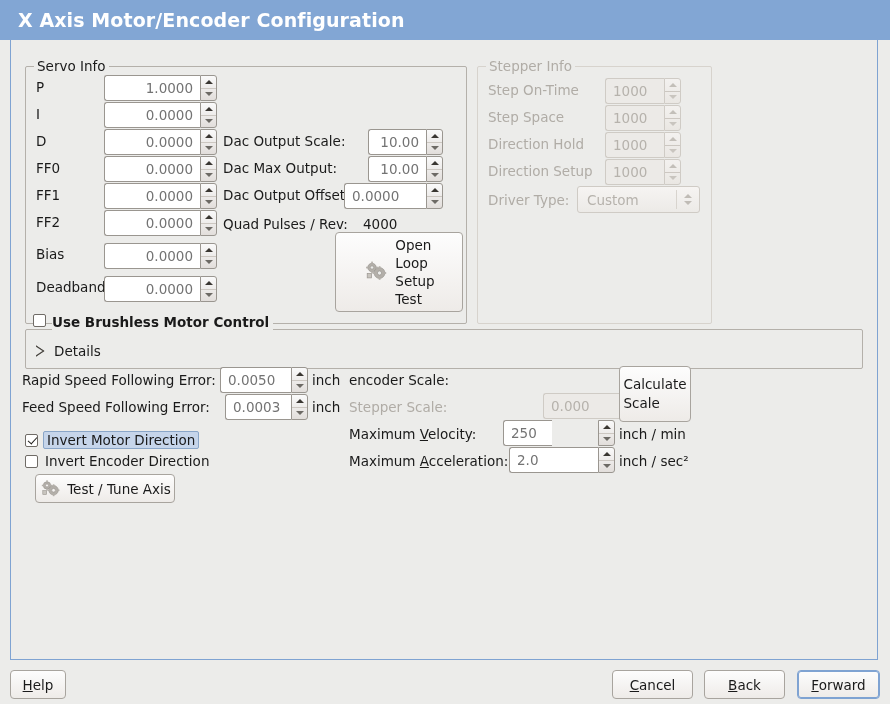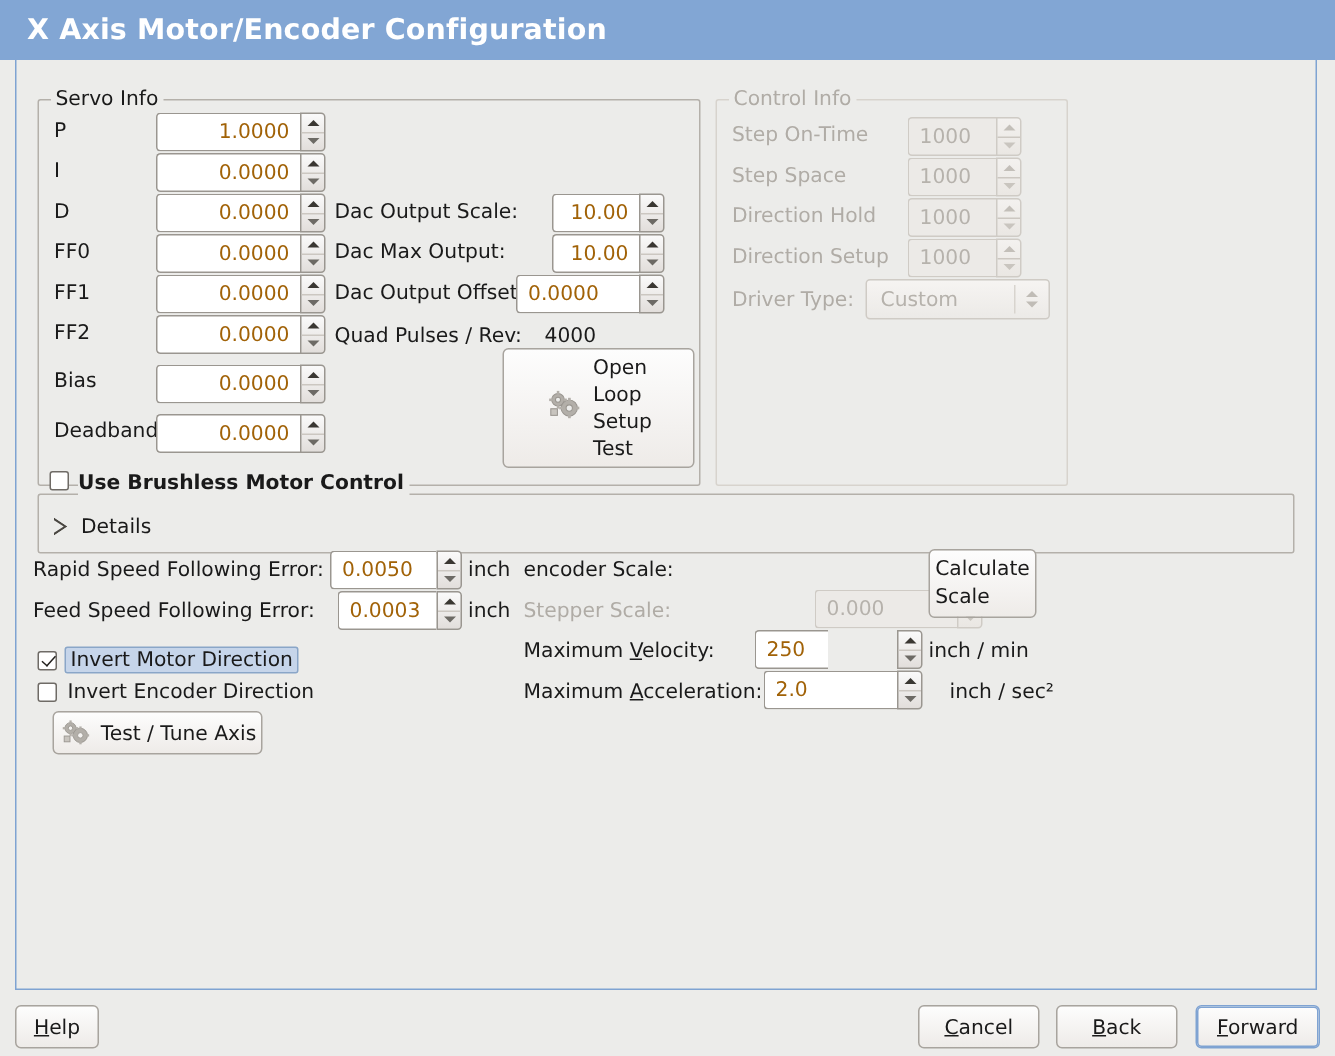--- a/index.html
+++ b/index.html
@@ -45,21 +45,21 @@
 
   
   .spin{position:absolute;display:flex;align-items:stretch;height:26px;}
   .spin .entry{
     flex:1 1 auto;
     background:#ffffff;
     border:1px solid #9a9690;
     border-right:none;
     border-radius:3px 0 0 3px;
     display:flex;align-items:center;justify-content:flex-end;
-    padding:0 7px;font-size:13.5px;color:#a16207;
+    padding:0 7px;font-size:13.5px;color:#737373;
     box-sizing:border-box;
   }
   .spin .entry.left{justify-content:flex-start;}
   .spin .btns{
     width:17px;flex:0 0 17px;
     border:1px solid #9a9690;border-radius:0 3px 3px 0;
     background:linear-gradient(#fafafa,#e2dedb);
     display:flex;flex-direction:column;
     box-sizing:border-box;
   }
@@ -316,21 +316,21 @@
           </g>
         </svg>
       </span>
       <span style="white-space:pre-line;text-align:left;line-height:18px;">Open
 Loop
 Setup
 Test</span>
     </div>
 
     <div class="frame disabled" style="left:466px;top:26px;width:235px;height:258px;border-color:#d7d3cd;">
-      <span class="frame-label">Control Info</span>
+      <span class="frame-label">Stepper Info</span>
     </div>
 
     <div class="lbl dim" style="position:absolute;left:477px;top:42px;">Step On-Time</div>
     <div class="lbl dim" style="position:absolute;left:477px;top:69px;">Step Space</div>
     <div class="lbl dim" style="position:absolute;left:477px;top:96px;">Direction Hold</div>
     <div class="lbl dim" style="position:absolute;left:477px;top:123px;">Direction Setup</div>
     <div class="lbl dim" style="position:absolute;left:477px;top:152px;">Driver Type:</div>
 
     <div class="spin disabled" style="left:594px;top:38px;width:76px;">
       <div class="entry left">1000</div>
@@ -470,21 +470,21 @@
       <div class="btns">
         <div class="up">
             <i class="arrow-up"></i>
           </div>
         <div class="dn">
             <i class="arrow-dn"></i>
           </div>
       </div>
     </div>
 
-    <div class="btn" style="left:608px;top:326px;width:72px;height:46px;">
+    <div class="btn" style="left:608px;top:326px;width:72px;height:56px;">
       <span style="white-space:pre-line;text-align:left;line-height:19px;">Calculate
 Scale</span>
     </div>
 
     <div class="lbl" style="position:absolute;left:338px;top:386px;">Maximum <span class="u" style="text-decoration:underline;">V</span>elocity:</div>
     <div class="spin" style="left:492px;top:380px;width:112px;gap:46px;">
       <div class="entry left">250</div>
       <div class="btns">
         <div class="up">
             <i class="arrow-up"></i>
@@ -501,21 +501,21 @@
       <div class="entry left">2.0</div>
       <div class="btns">
         <div class="up">
             <i class="arrow-up"></i>
           </div>
         <div class="dn">
             <i class="arrow-dn"></i>
           </div>
       </div>
     </div>
-    <div class="lbl" style="position:absolute;left:608px;top:413px;margin-left:14px;">inch / sec²</div>
+    <div class="lbl" style="position:absolute;left:608px;top:413px;">inch / sec²</div>
 
   </div>
 
   <div class="actionbar">
     <div class="btn" style="left:10px;top:10px;width:56px;height:29px;">
       <span><span style="text-decoration:underline;">H</span>elp</span>
     </div>
     <div class="btn" style="left:612px;top:10px;width:81px;height:29px;">
       <span><span style="text-decoration:underline;">C</span>ancel</span>
     </div>

